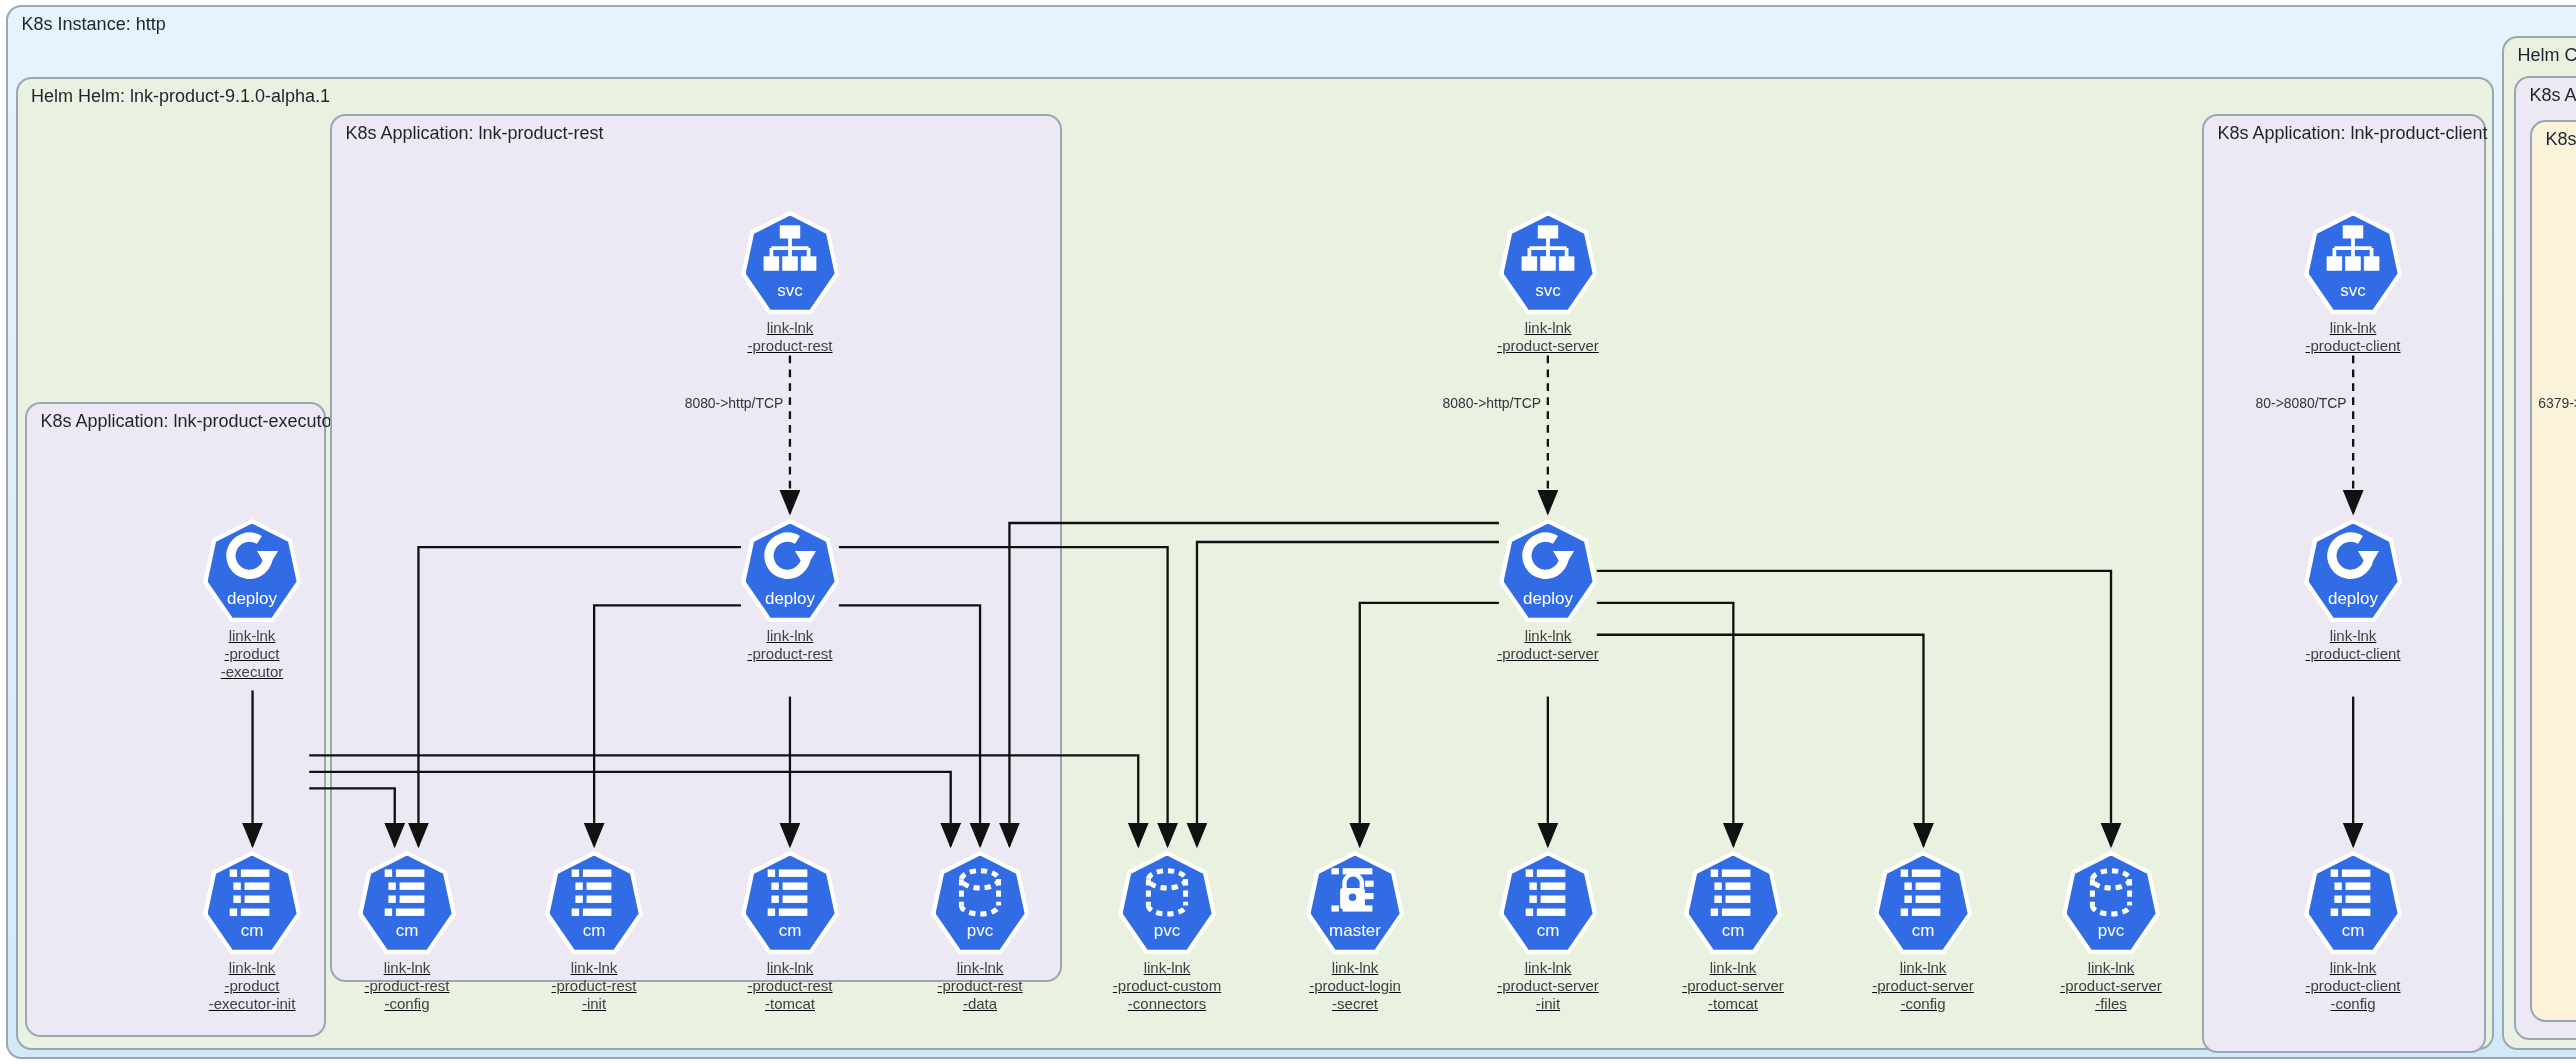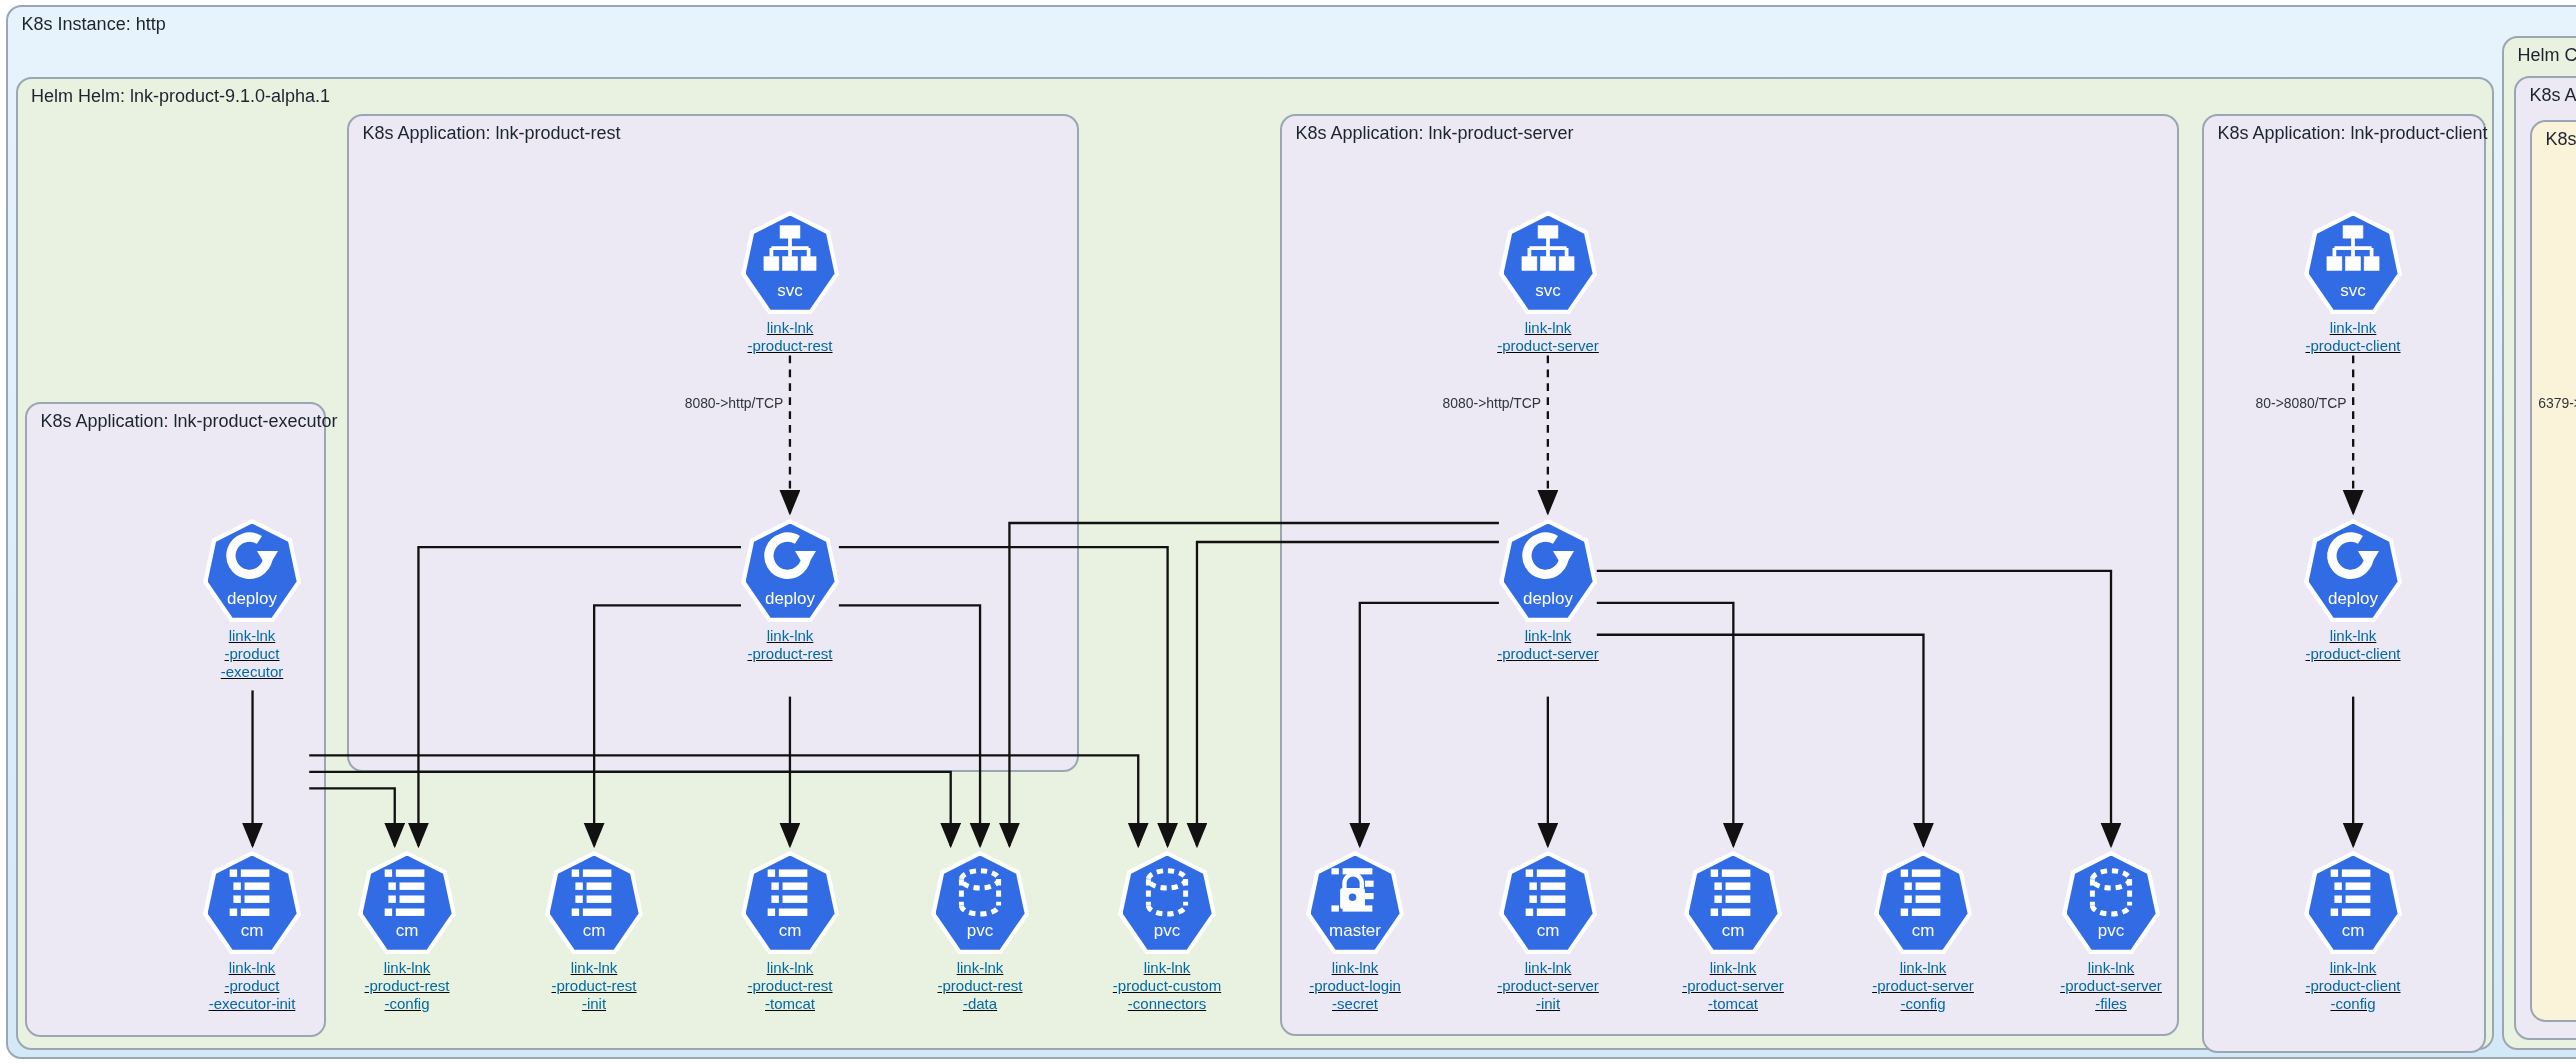--- a/index.html
+++ b/index.html
@@ -11,44 +11,41 @@
   .bg-app{background:#ece9f4;}
   .bg-comp{background:#faf3da;}
   .node{position:absolute;width:134px;text-align:center;}
   .icon{position:relative;width:98px;height:104px;margin:0 auto;}
   .hept-outer{position:absolute;left:0;top:0;width:98px;height:104px;background:#ffffff;
     clip-path:polygon(50% 0%,90.5% 19%,100% 61%,72% 99%,28% 99%,0% 61%,9.5% 19%);}
   .hept-inner{position:absolute;left:4.6px;top:4.6px;width:89px;height:95px;background:#326CE5;
     clip-path:polygon(50% 0%,90.5% 19%,100% 61%,72% 99%,28% 99%,0% 61%,9.5% 19%);}
   .glyph{position:absolute;left:18px;top:11.3px;width:62px;height:57px;}
   .badge{position:absolute;left:0;top:70px;width:98px;text-align:center;color:#ffffff;font-size:17px;}
-  .node-label{margin-top:4.1px;font-size:15px;line-height:18px;color:#0369a1;}
+  .node-label{margin-top:4.1px;font-size:15px;line-height:18px;color:#404040;}
   .node-label div{white-space:nowrap;}
   #edges{position:absolute;left:0;top:0;z-index:5;pointer-events:none;}
   .node{z-index:6;text-decoration:underline;}
   .edge-label{font-size:27px;fill:#30343c;}
 </style>
 </head>
 <body>
 
 <div id="stage">
     <div class="box bg-instance" style="left: 6.2px; top: 5.2px; width: 4073px; height: 1054px;">
       <div class="box-title">K8s Instance: http</div>
     </div>
     <div class="box bg-chart" style="left: 15.5px; top: 77px; width: 2478px; height: 973px;">
       <div class="box-title">Helm Helm: lnk-product-9.1.0-alpha.1</div>
     </div>
     <div class="box bg-app" style="left: 25px; top: 402px; width: 301px; height: 635px;">
       <div class="box-title">K8s Application: lnk-product-executor</div>
     </div>
-    <div class="box bg-app" style="left: 347px; top: 114px; width: 732px; height: 658px;">
+    <div class="box bg-app" style="left: 330px; top: 114px; width: 732px; height: 868px;">
       <div class="box-title">K8s Application: lnk-product-rest</div>
-    </div>
-    <div class="box bg-app" style="left: 1280px; top: 114px; width: 899px; height: 922px;">
-      <div class="box-title">K8s Application: lnk-product-server</div>
     </div>
     <div class="box bg-app" style="left: 2202px; top: 114px; width: 284px; height: 939px;">
       <div class="box-title">K8s Application: lnk-product-client</div>
     </div>
     <div class="box bg-chart" style="left: 2502px; top: 36px; width: 1131px; height: 1014px;">
       <div class="box-title">Helm Chart: redis-14.1.1</div>
     </div>
     <div class="box bg-app" style="left: 2514px; top: 76px; width: 1106px; height: 964px;">
       <div class="box-title">K8s Application: link-redis</div>
     </div>

